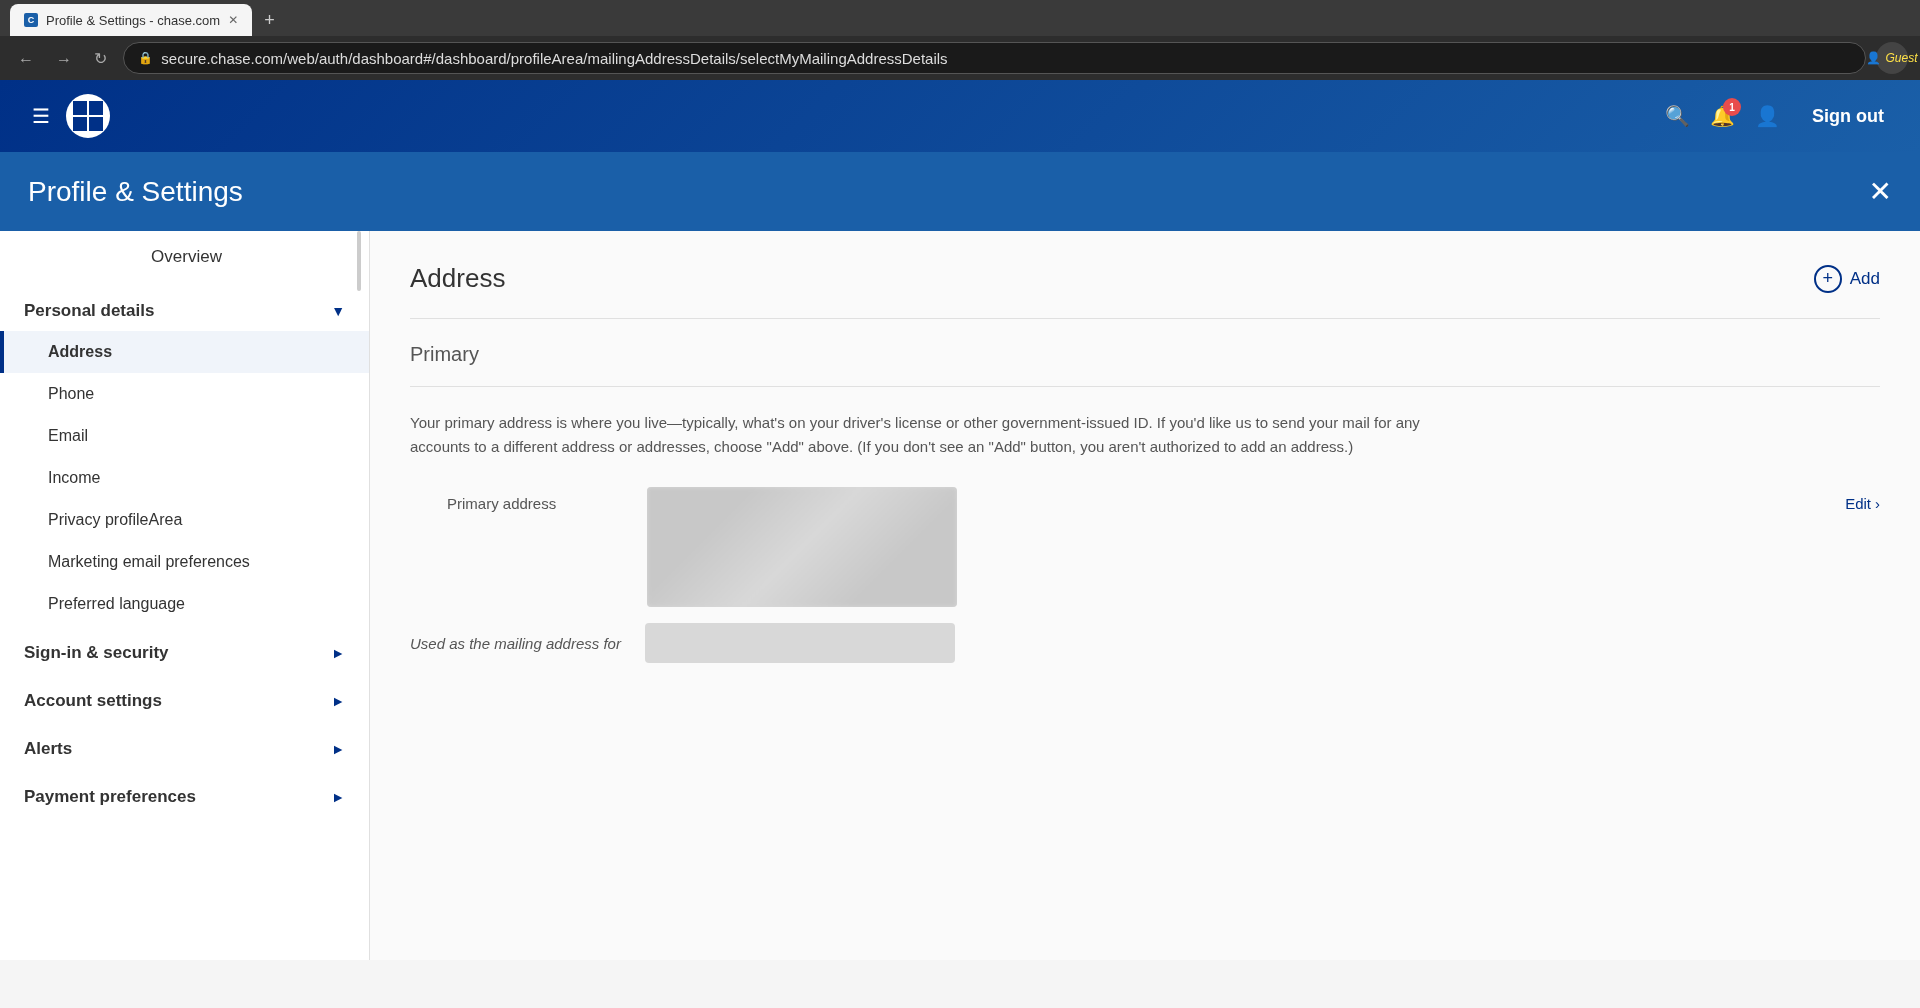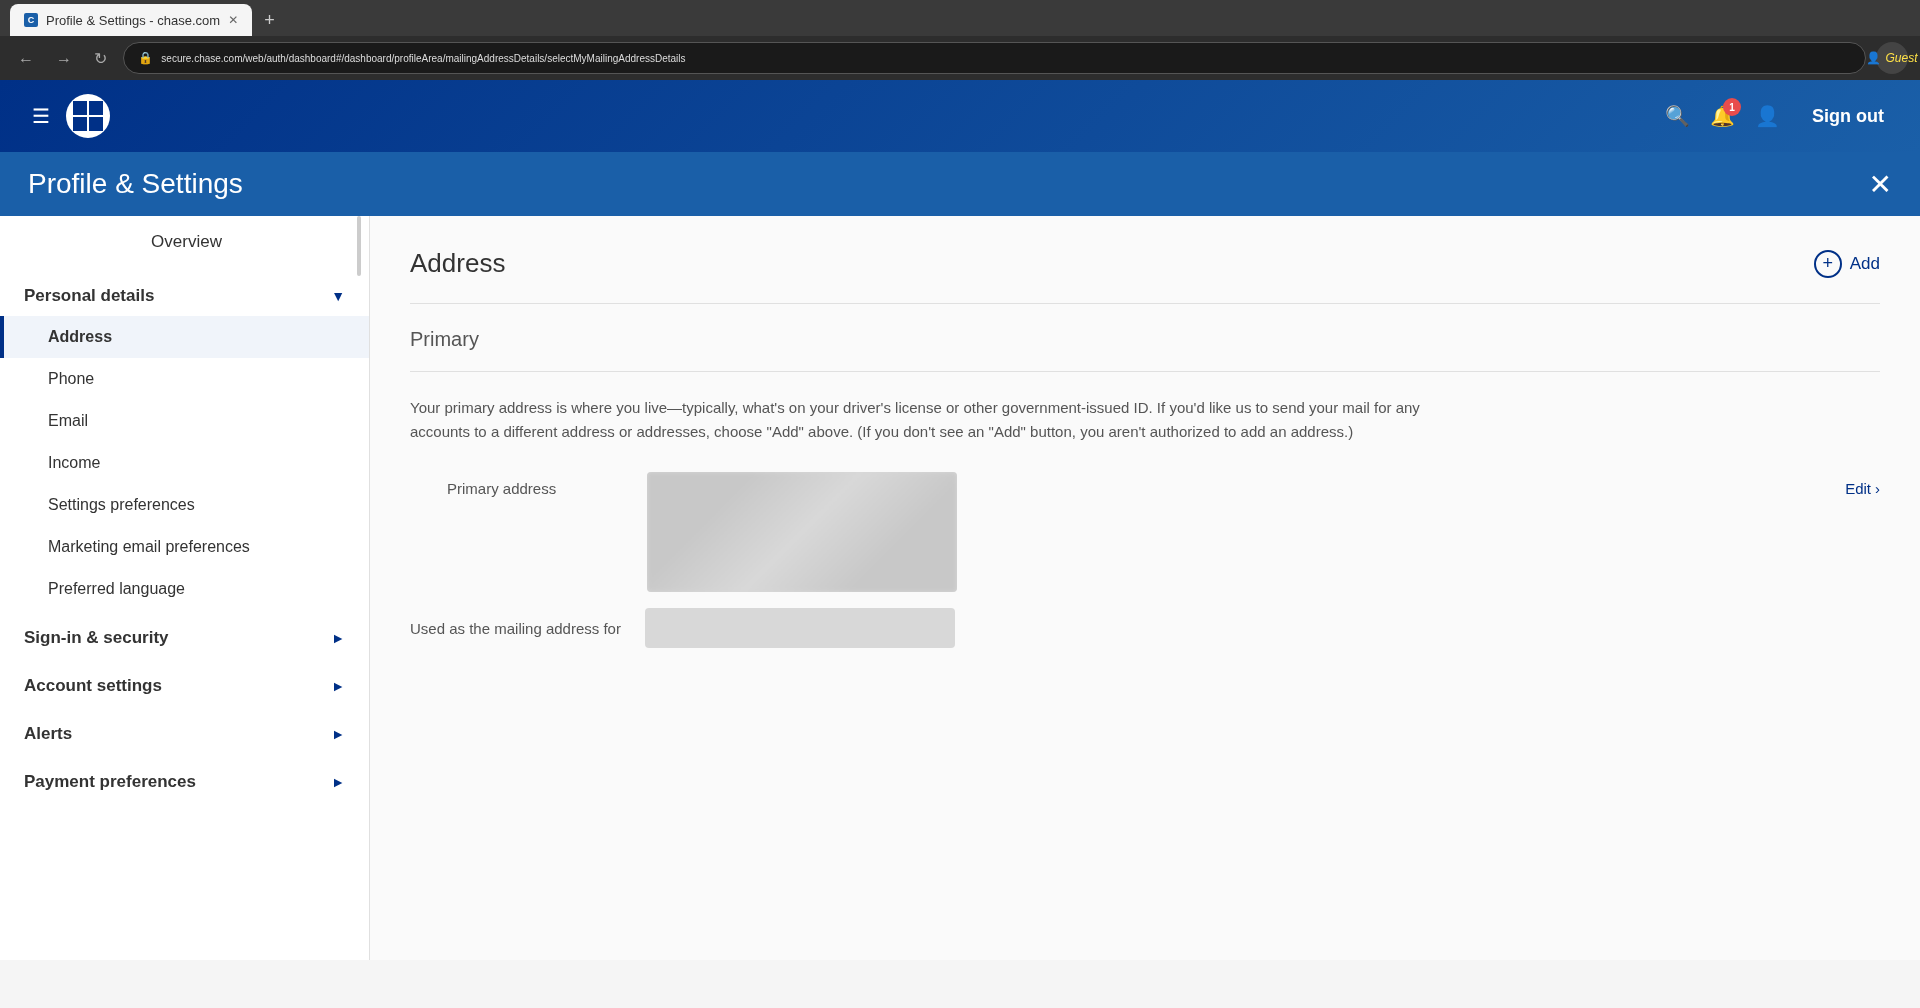--- a/index.html
+++ b/index.html
@@ -68,21 +68,21 @@
       background: #1a1a1a;
       border: 1px solid #555;
       border-radius: 20px;
       height: 32px;
       display: flex;
       align-items: center;
       padding: 0 14px;
       gap: 8px;
     }
     .address-bar-icon { color: #aaa; font-size: 12px; }
-    .address-text { color: #ddd; font-size: 10px; flex: 1; }
+    .address-text { color: #ddd; font-size: 15px; flex: 1; }
     .profile-btn {
       background: #444;
       border: none;
       border-radius: 50%;
       width: 32px; height: 32px;
       display: flex; align-items: center; justify-content: center;
       color: #ccc;
       cursor: pointer;
       font-size: 12px;
     }
@@ -153,21 +153,21 @@
       color: white;
       font-size: 18px;
       font-weight: 600;
       cursor: pointer;
       padding: 8px 12px;
     }
 
     
     .ps-header {
       background: #1a5fa8;
-      height: 64px;
+      height: 79px;
       display: flex;
       align-items: center;
       padding: 0 28px;
       justify-content: space-between;
     }
     .ps-title {
       color: white;
       font-size: 28px;
       font-weight: 400;
     }
@@ -331,20 +331,21 @@
       color: #003087;
       font-size: 15px;
       cursor: pointer;
       text-decoration: none;
       padding-top: 8px;
     }
     .mailing-row {
       display: flex;
       align-items: center;
       gap: 24px;
+      font-style: italic;
     }
     .mailing-label {
       font-size: 15px;
       color: #555;
       min-width: 180px;
     }
     .mailing-blurred {
       width: 310px;
       height: 40px;
       background: #d8d8d8;
@@ -425,21 +426,21 @@
       <div class="sidebar-sub-item">
         <span>Phone</span>
       </div>
       <div class="sidebar-sub-item">
         <span>Email</span>
       </div>
       <div class="sidebar-sub-item">
         <span>Income</span>
       </div>
       <div class="sidebar-sub-item">
-        <span>Settings preferences</span>
+        <span>Privacy profileArea</span>
       </div>
       <div class="sidebar-sub-item">
         <span>Marketing email preferences</span>
       </div>
       <div class="sidebar-sub-item">
         <span>Preferred language</span>
       </div>
 
       <div class="sidebar-section">
         <span>Sign-in &amp; security</span>

